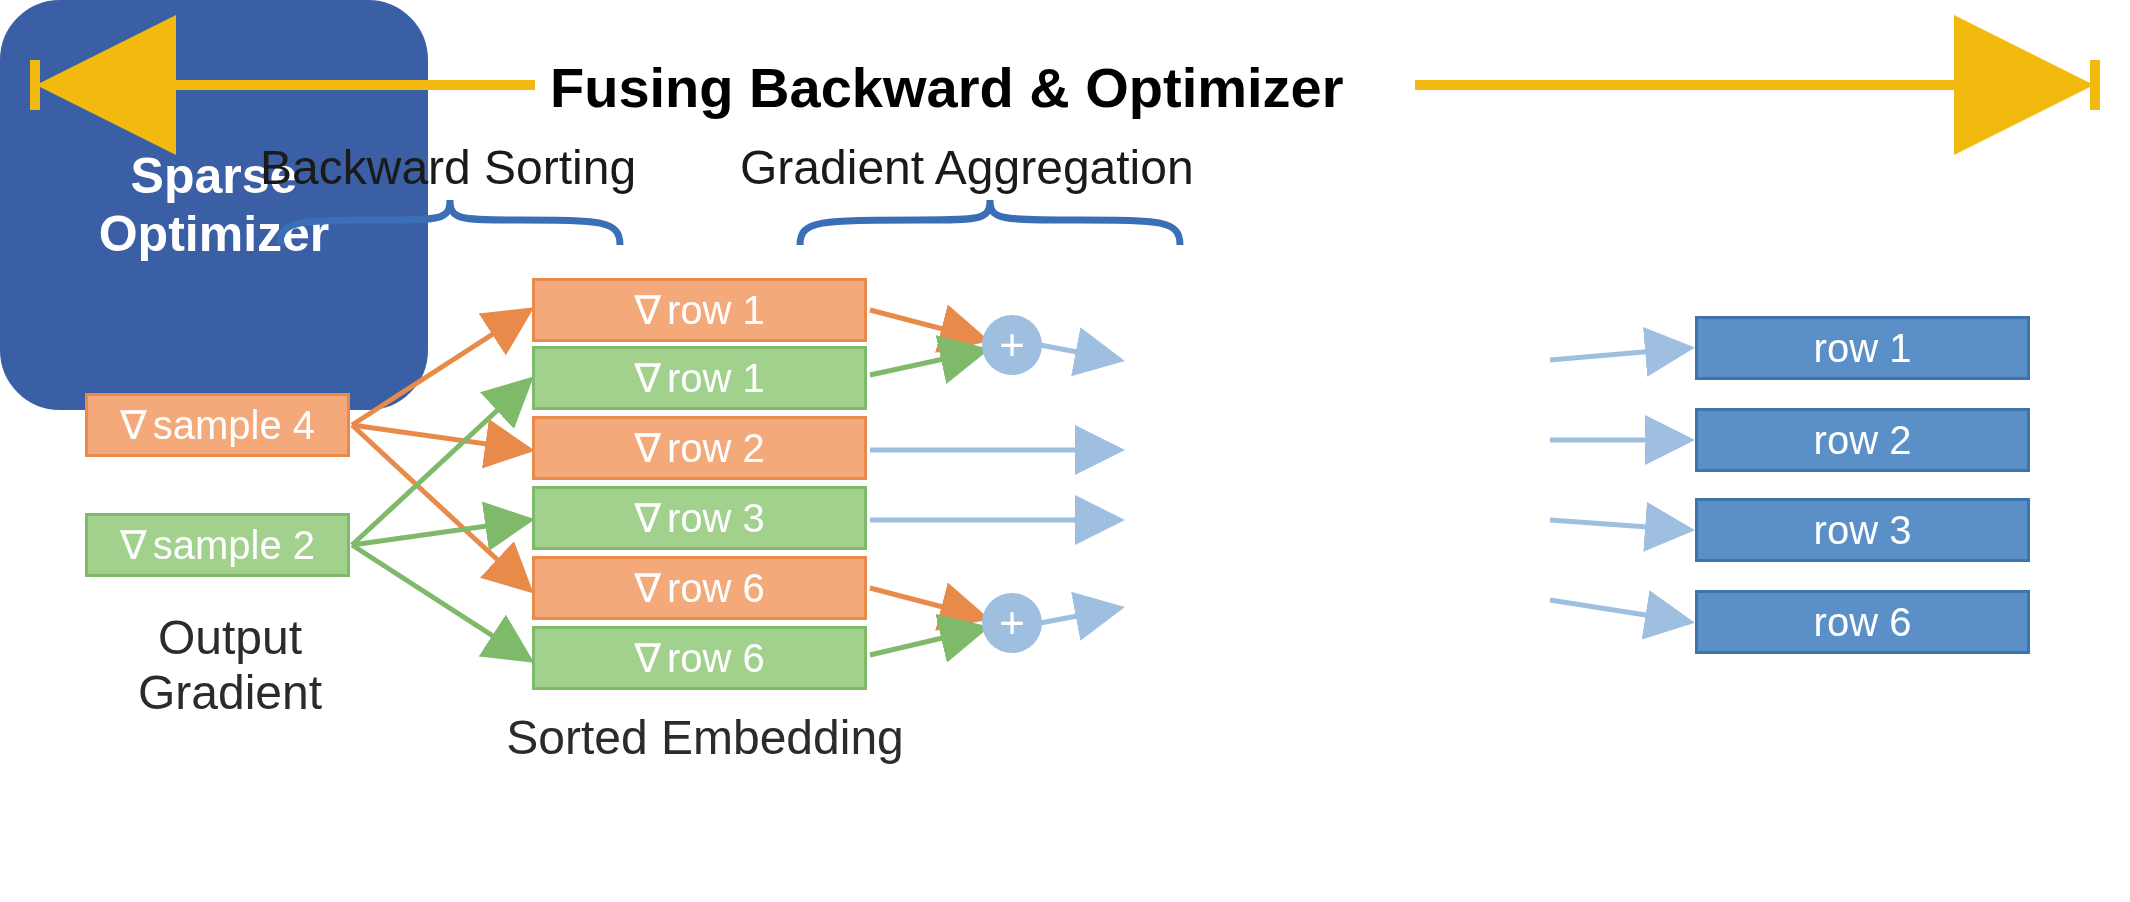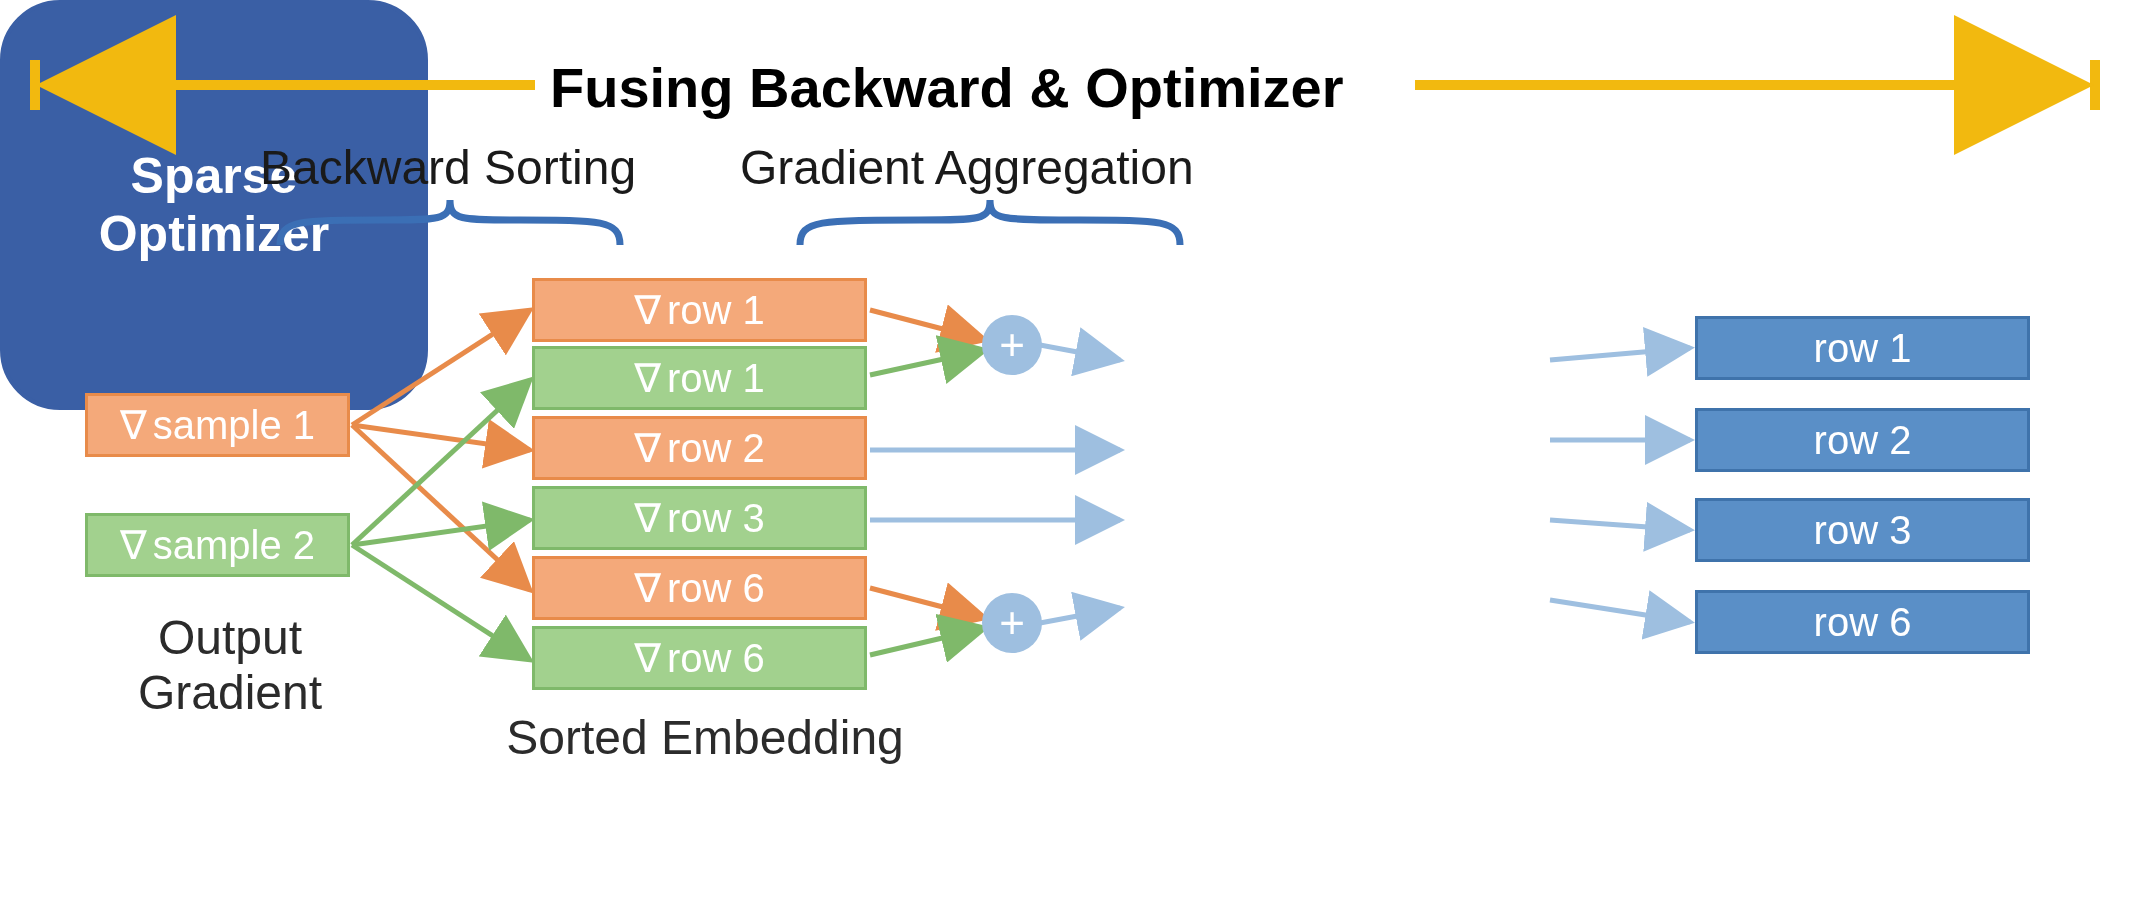--- a/index.html
+++ b/index.html
@@ -68,21 +68,21 @@
   <line x1="1550" y1="520" x2="1690" y2="530" stroke="#9ebfe0" stroke-width="5" marker-end="url(#a-bl)"></line>
   <line x1="1550" y1="600" x2="1690" y2="622" stroke="#9ebfe0" stroke-width="5" marker-end="url(#a-bl)"></line>
 </svg>
 
 <div class="title" style="left:550px;top:55px;font-size:56px">Fusing Backward &amp; Optimizer</div>
 <div class="annot" style="left:260px;top:140px;font-size:48px">Backward Sorting</div>
 <div class="annot" style="left:740px;top:140px;font-size:48px">Gradient Aggregation</div>
 
 <div class="block orange" style="left:85px;top:393px;width:265px;height:64px;font-size:40px">
   <span class="nabla">∇</span>
-  <span>sample 1</span>
+  <span>sample 4</span>
 </div>
 <div class="block green" style="left:85px;top:513px;width:265px;height:64px;font-size:40px">
   <span class="nabla">∇</span>
   <span>sample 2</span>
 </div>
 
 <div class="block orange" style="left:532px;top:278px;width:335px;height:64px;font-size:40px">
     <span class="nabla">∇</span>
     <span>row 1</span>
   </div>

